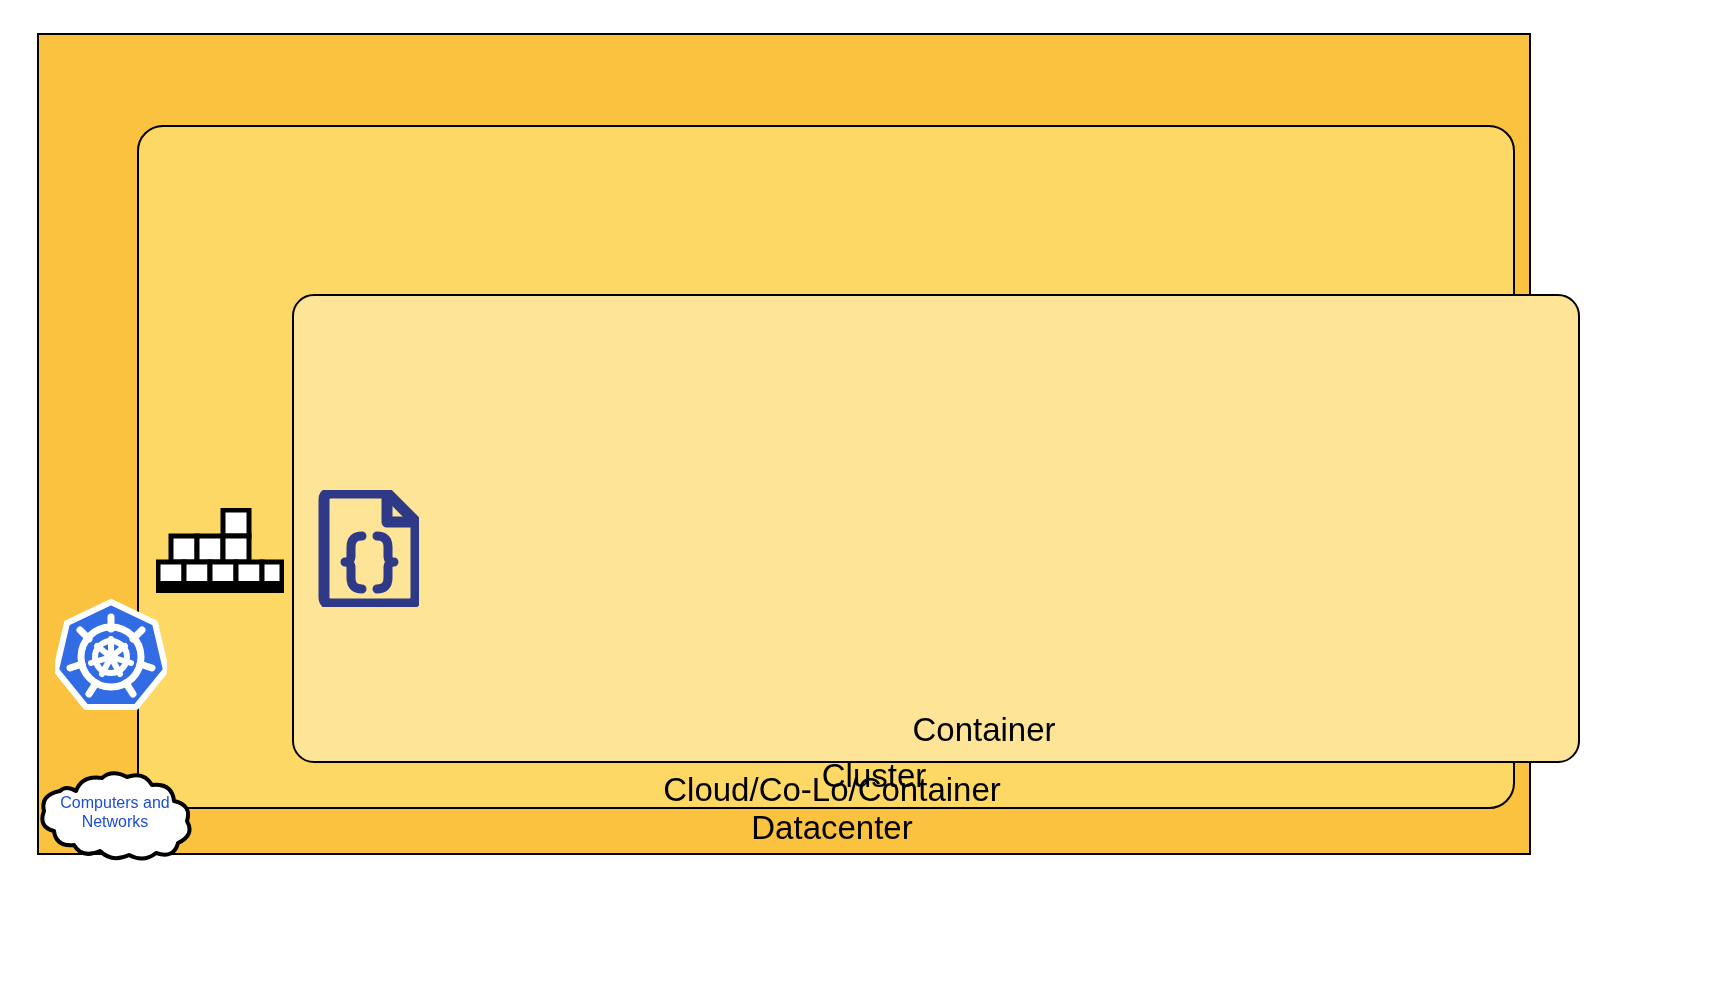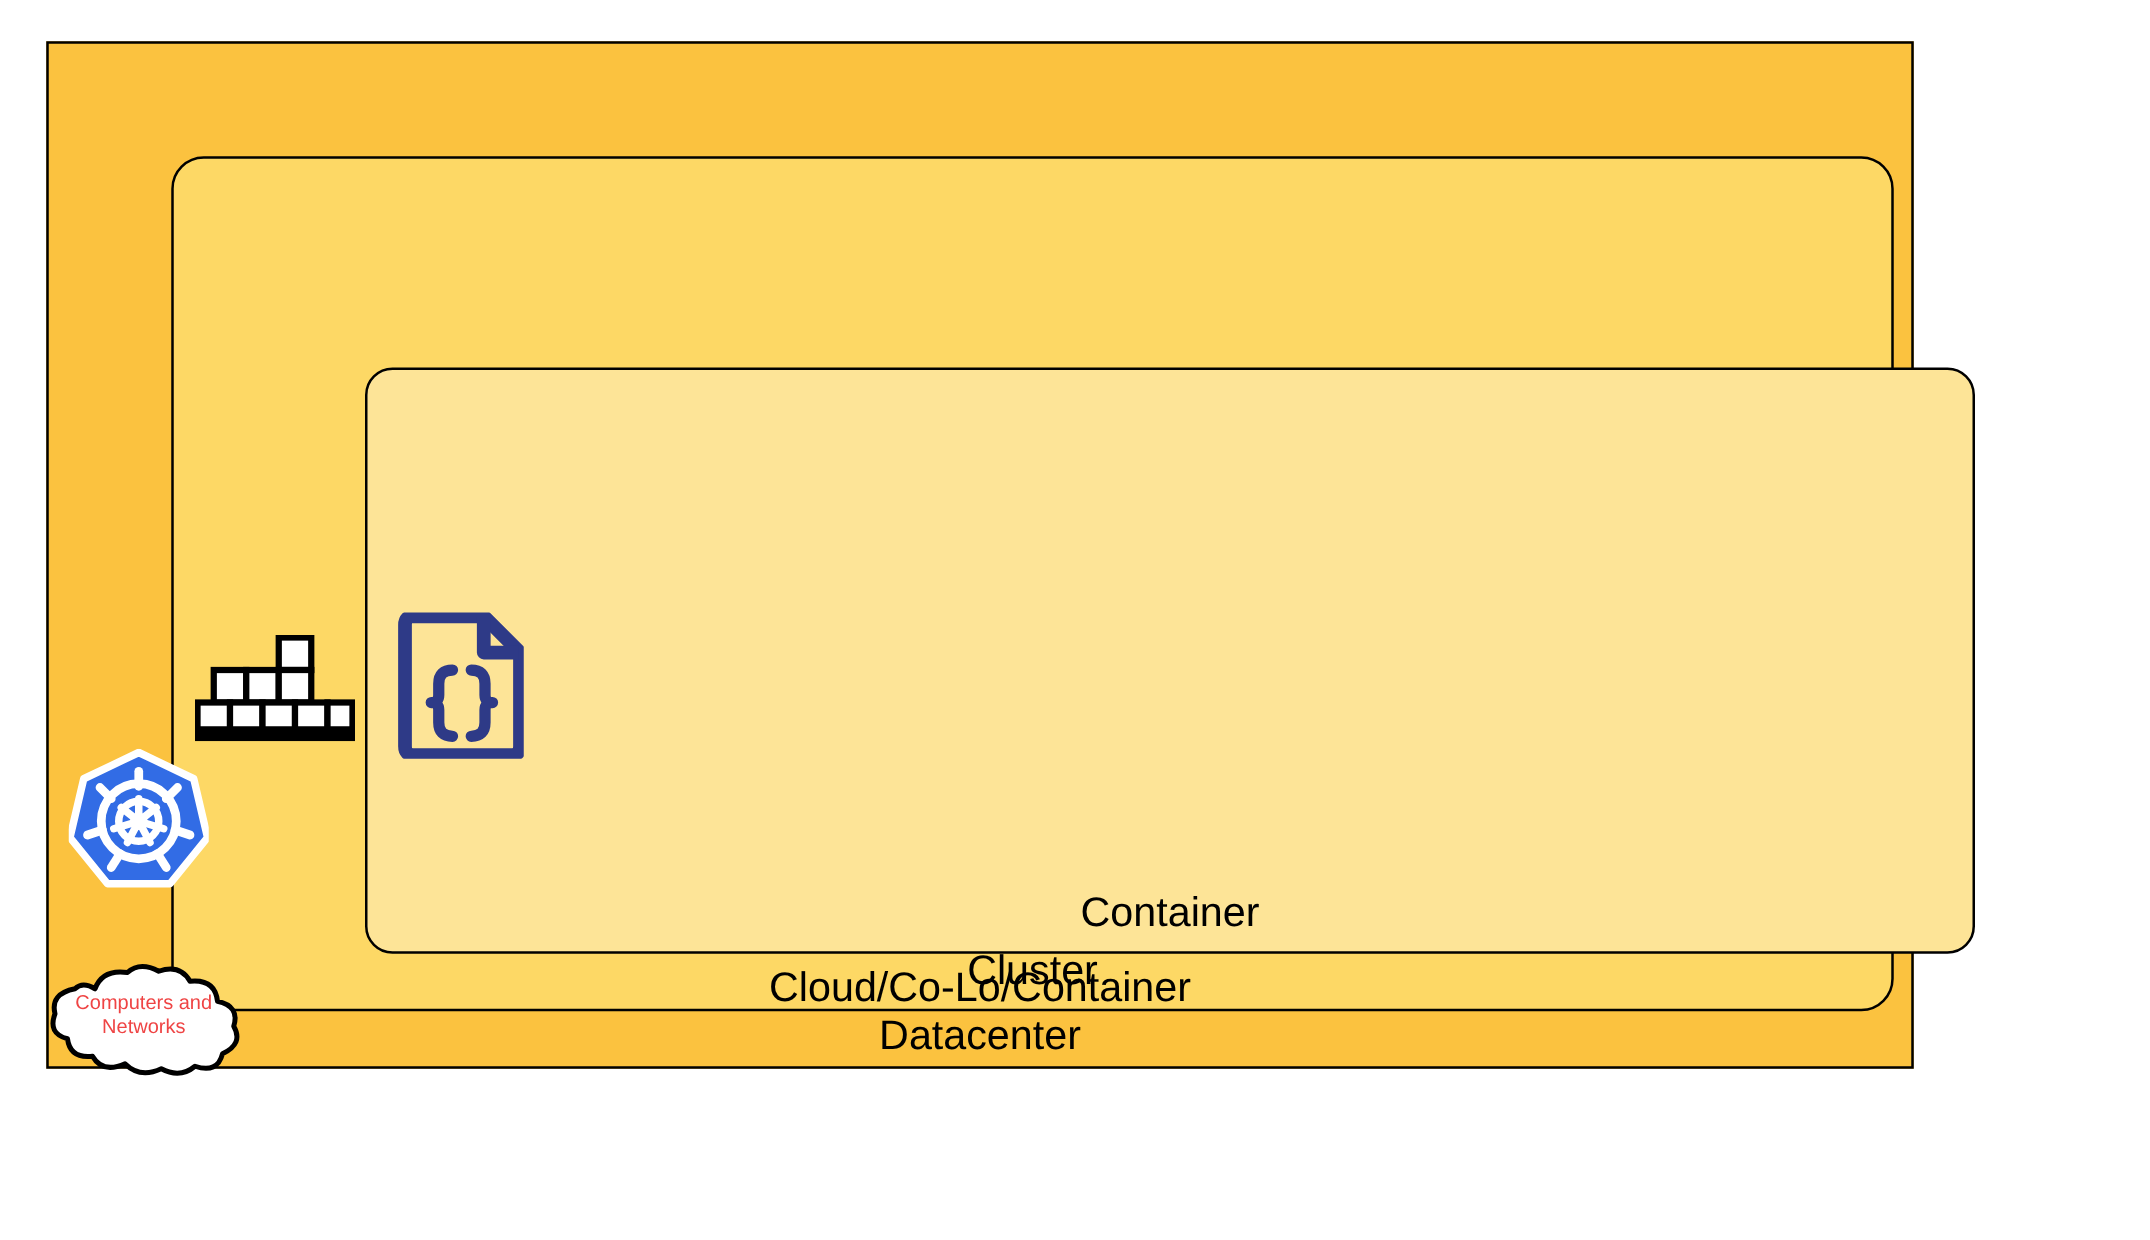--- a/index.html
+++ b/index.html
@@ -78,20 +78,21 @@
 
   
   .layer-label {
     position: absolute;
     color: #000000;
     font-size: 33px;
     line-height: 38px;
     white-space: pre-line;
     text-align: center;
     font-family: "Liberation Sans", sans-serif;
+    padding-left: 48px;
   }
   .label-code {
     left: 0;
     right: 0;
     bottom: 10px;
     width: 100%;
   }
   .label-container {
     left: 0;
     right: 0;
@@ -152,21 +153,21 @@
     top: 0;
   }
   .cloud-text {
     position: absolute;
     left: -2px;
     top: 22px;
     width: 170px;
     text-align: center;
     font-size: 16px;
     line-height: 19px;
-    color: #ef4444;
+    color: #1d4ed8;
     white-space: pre-line;
     font-family: "Liberation Sans", sans-serif;
   }
 </style>
 </head>
 <body>
 
 <div id="stage">
 
   <div class="layer-datacenter">

